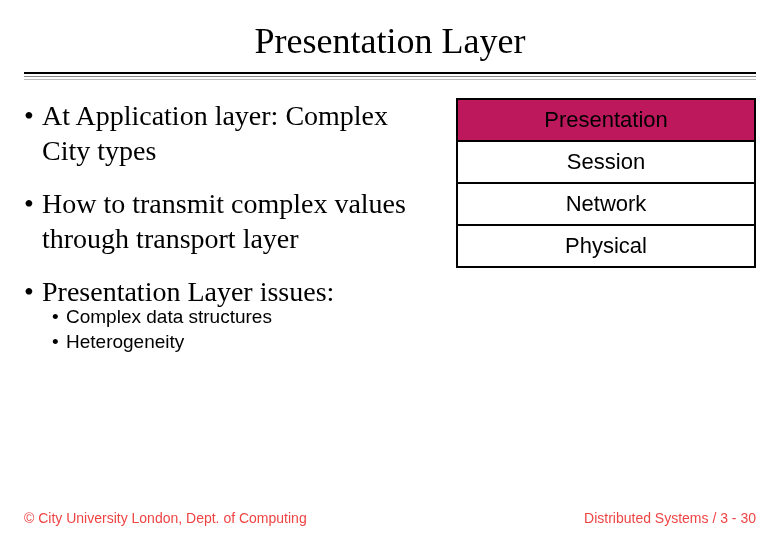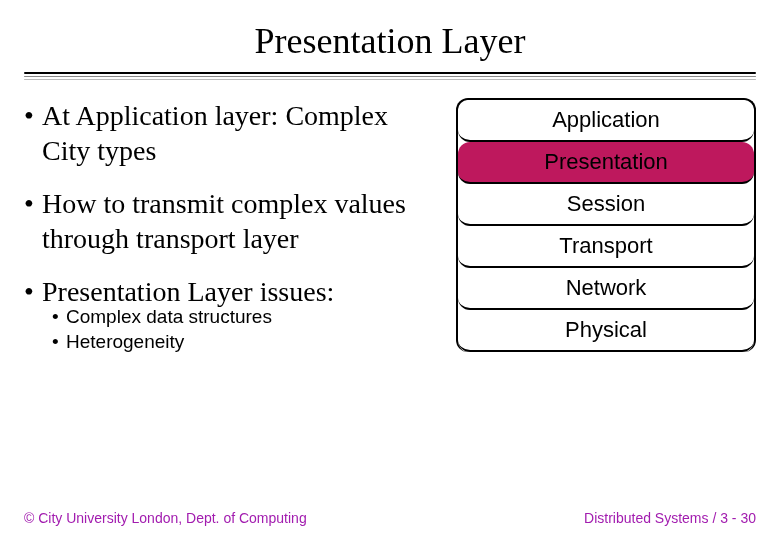--- a/index.html
+++ b/index.html
@@ -1,15 +1,15 @@
 <!DOCTYPE html>
 <html><head>
 <meta charset="utf-8">
 <style>
-  * { margin: 0; padding: 0; box-sizing: border-box; border-radius: 12px; }
+  * { margin: 0; padding: 0; box-sizing: border-box; }
   body {
     width: 780px;
     height: 540px;
     background: #ffffff;
     font-family: "Times New Roman", Times, serif;
     color: #000;
     position: relative;
     overflow: hidden;
   }
   .slide {
@@ -84,21 +84,21 @@
 
   .footer {
     position: absolute;
     bottom: 14px;
     left: 24px;
     right: 24px;
     display: flex;
     justify-content: space-between;
     font-family: Arial, Helvetica, sans-serif;
     font-size: 14px;
-    color: #a21caf;
+    color: #ef4444;
     align-items: center;
   }
 </style>
 </head>
 <body>
 
 <div class="slide">
 
   <h1 class="title">Presentation Layer</h1>
 
@@ -135,24 +135,22 @@
         <div class="sp">
           <span class="sdot">•</span>
           <span>Heterogeneity</span>
         </div>
       </div>
 
     </div>
 
     <div class="right">
       <div class="layerbox">
-        <div class="layer">Application</div>
         <div class="layer hl">Presentation</div>
         <div class="layer">Session</div>
-        <div class="layer">Transport</div>
         <div class="layer">Network</div>
         <div class="layer">Physical</div>
       </div>
     </div>
 
   </div>
 
   <div class="footer">
     <span>© City University London, Dept. of Computing</span>
     <span>Distributed Systems / 3 - 30</span>

